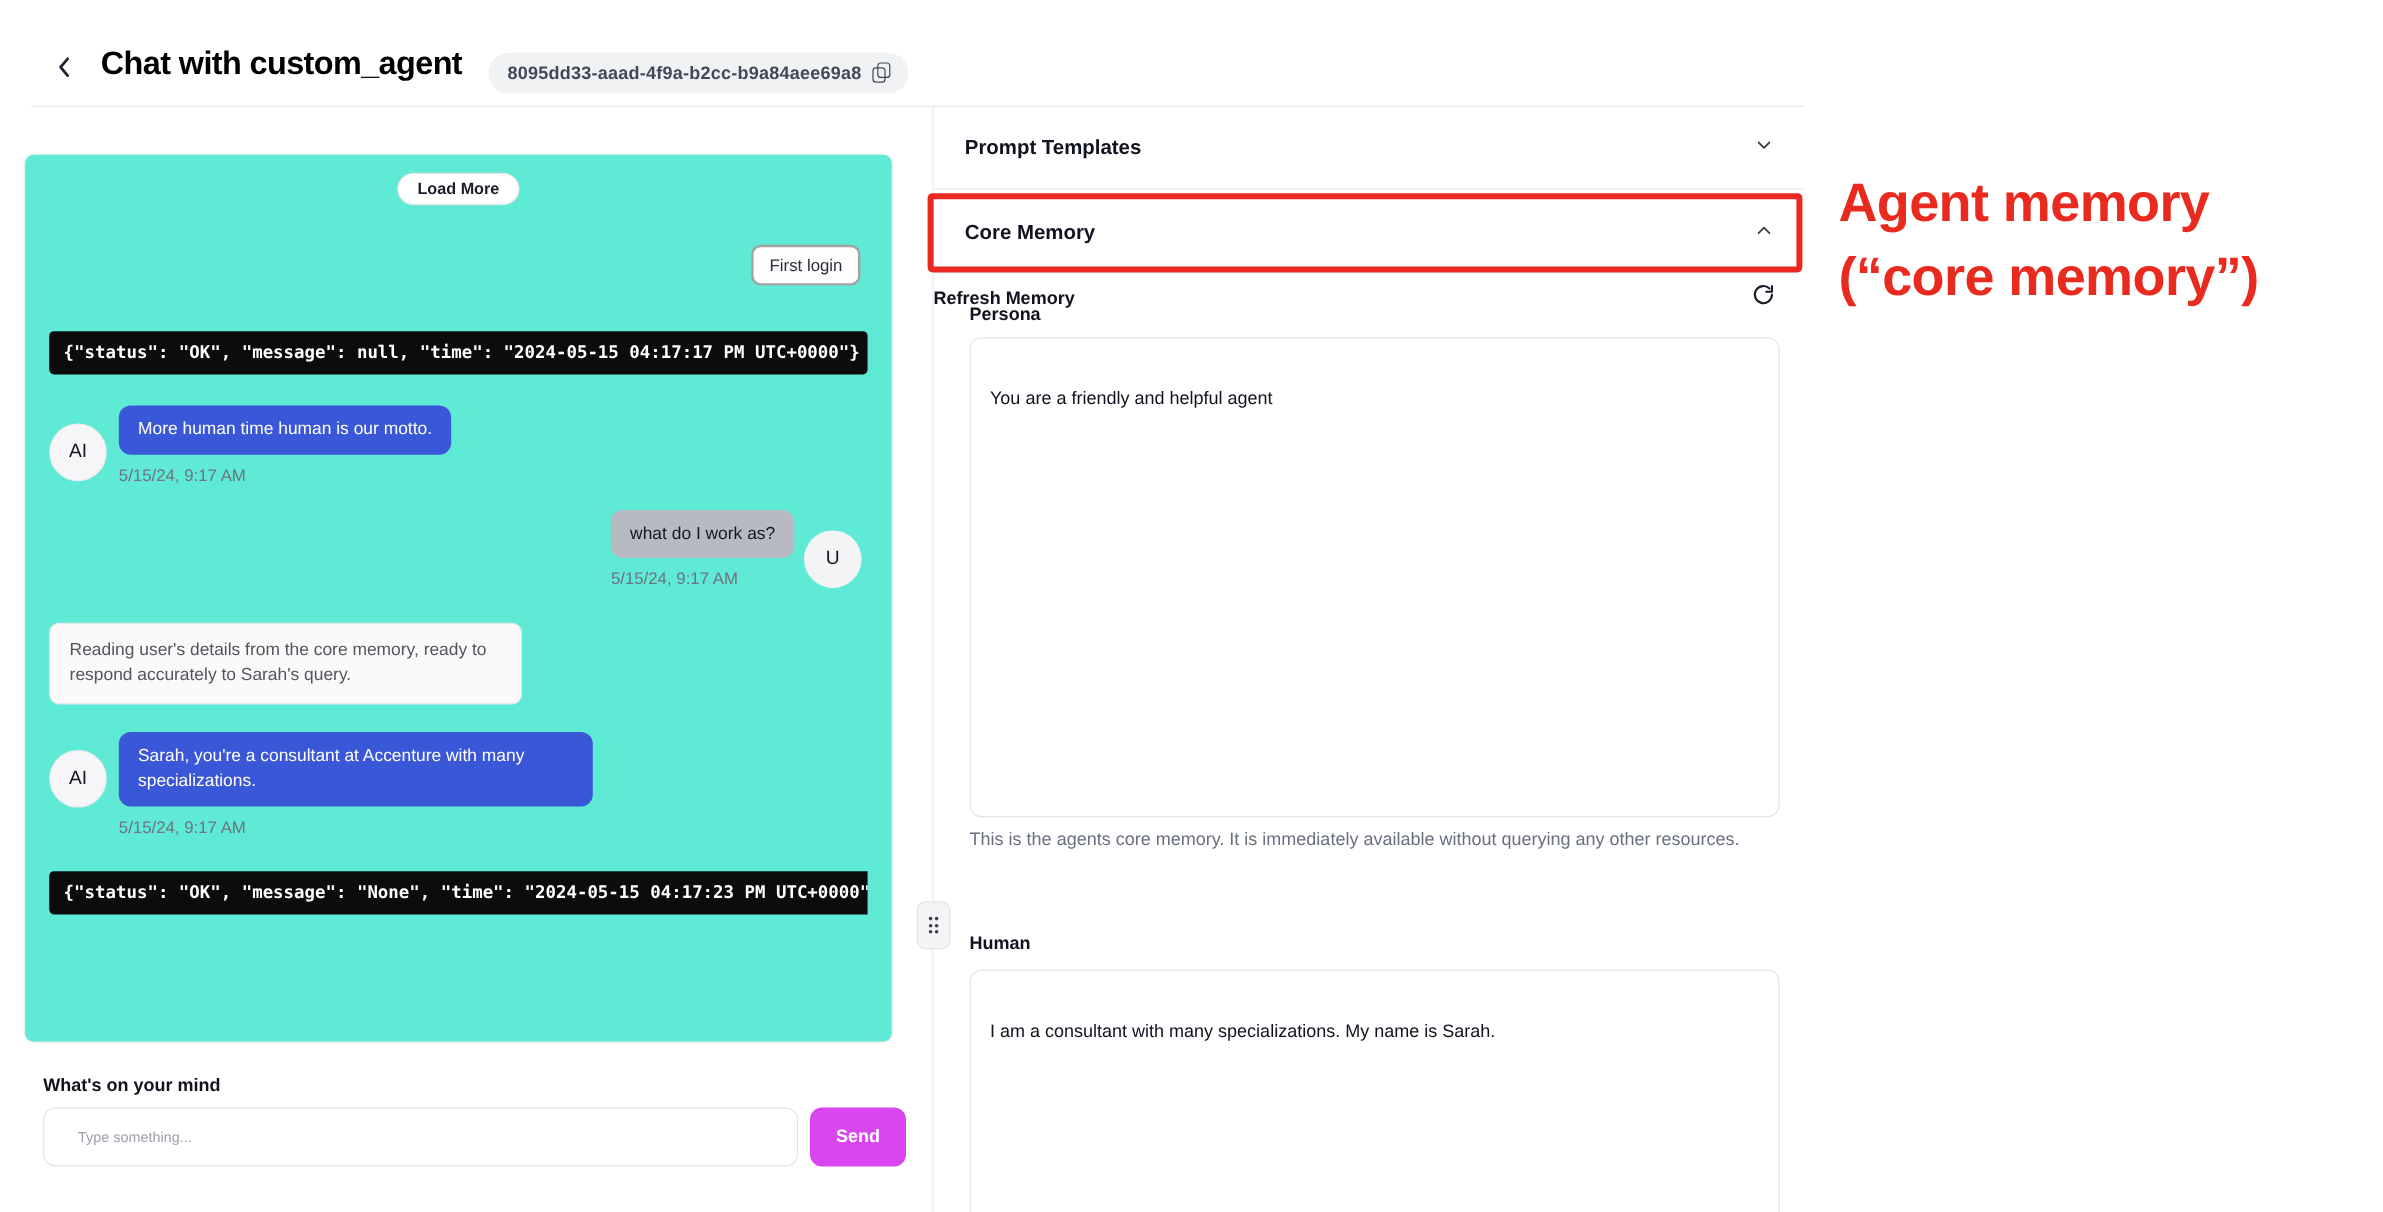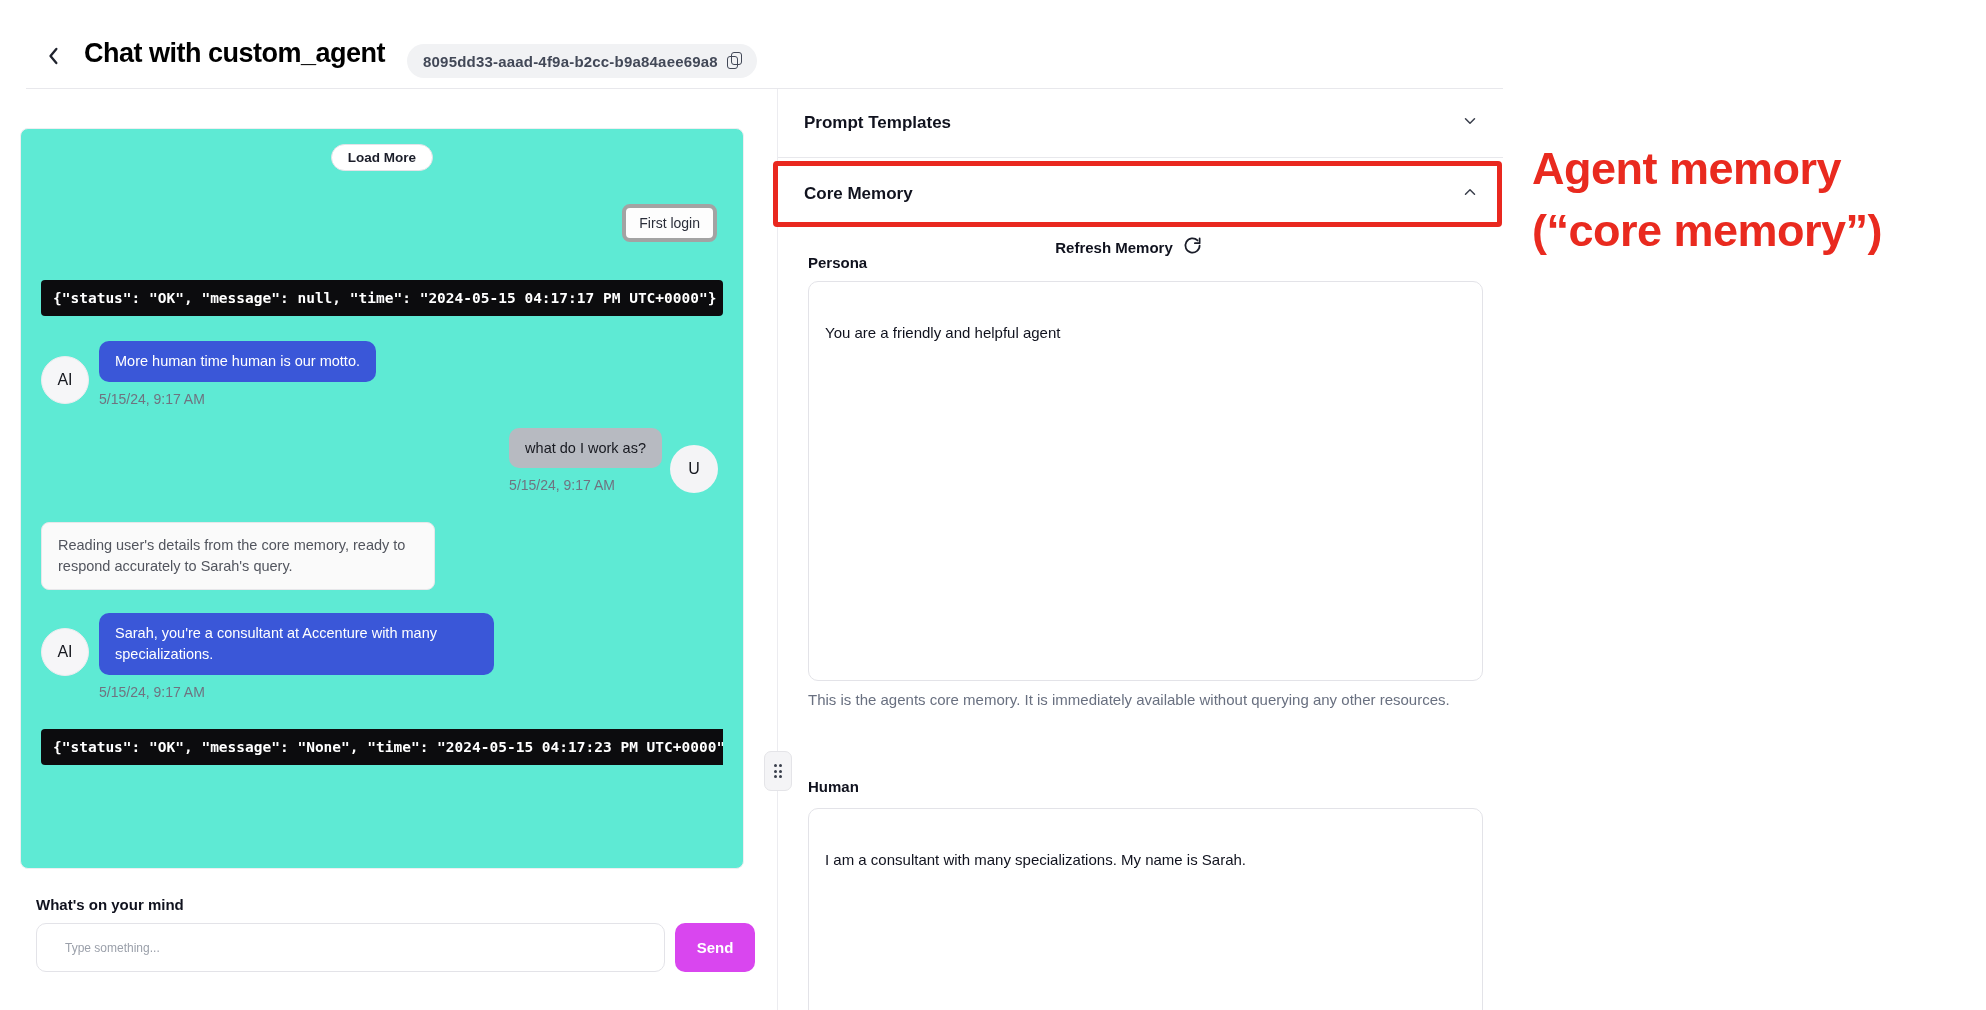--- a/index.html
+++ b/index.html
@@ -22,21 +22,21 @@
   .header-divider { position:absolute; left:26px; top:88px; width:1477px; height:1px; background:#e8e8ec; }
 
   
   .chat-panel { position:absolute; left:20px; top:128px; width:724px; height:741px;
                 background:#5eead4; border:1px solid #eeeef1; border-radius:8px;
                 padding:15px 20px 0 20px; overflow:hidden; }
   .load-more-row { display:flex; justify-content:center; }
   .load-more { background:#ffffff; border:1px solid #e3e3e8; border-radius:16px; padding:5px 16px;
                font-size:13.5px; font-weight:bold; color:#1a1d29; cursor:pointer; }
   .first-login-row { display:flex; justify-content:flex-end; margin:33px 6px 0 0; }
-  .first-login { background:#fdfdfd; border:4px solid #a3a3a3; border-radius:8px; padding:7px 13px;
+  .first-login { background:#fdfdfd; border:2px solid #a3a3a3; border-radius:8px; padding:7px 13px;
                  font-size:14px; color:#2a2d39; }
   .msg-sys { margin-top:38px; background:#0c0c0e; color:#ffffff; border-radius:4px;
              font-family:"DejaVu Sans Mono", monospace; font-weight:bold; font-size:14.5px;
              padding:10px 12px; white-space:nowrap; overflow:hidden; display:inline-block; max-width:100%; }
   .msg-sys.clipped { display:block; margin-right:-20px; margin-top:29px; border-top-right-radius:0; border-bottom-right-radius:0; }
   .msg-mono { margin-top:19px; width:394px; background:#fafafa; border:1px solid #e7e7ea; border-radius:8px;
               padding:12px 16px; font-size:14.5px; line-height:21px; color:#52555e; }
   .msg-mono.m2 { margin-top:29px; }
   .agent-row { display:flex; margin-top:21px; }
   .agent-row.m2 { margin-top:23px; }
@@ -71,21 +71,21 @@
 
   
   .section-row { position:absolute; left:778px; width:725px; display:flex; align-items:center; cursor:pointer; }
   .section-row .label { margin-left:26px; font-size:17px; font-weight:bold; color:#10121e; }
   .section-row .chev { margin-left:auto; margin-right:24px; color:#3a3f4c; }
   .chev svg { width:18px; height:18px; }
   .row-prompts { top:89px; height:69px; border-bottom:1px solid #e8e8ec; }
   .row-core { top:161px; height:66px; }
   .red-box { position:absolute; left:773px; top:161px; width:729px; height:66px;
              border:5px solid #e9281f; border-radius:4px; pointer-events:none; }
-  .refresh-row { position:absolute; left:778px; top:236px; width:701px; display:flex; justify-content:center;
+  .refresh-row { position:absolute; left:778px; top:236px; width:701px; display:flex; justify-content:space-between;
                  align-items:center; gap:10px; cursor:pointer; }
   .refresh-row .label { font-size:15px; font-weight:bold; color:#10121e; }
   .refresh-row svg { width:19px; height:19px; color:#1a1d29; }
   .field-label { position:absolute; left:808px; font-size:15px; font-weight:bold; color:#10121e; }
   .lbl-persona { top:254px; }
   .lbl-human { top:778px; }
   .memory-box { position:absolute; left:808px; width:675px; border:1px solid #e3e3e8; border-radius:10px;
                 background:#fff; font-size:15px; color:#10121e; line-height:21px;
                 font-family:"Liberation Sans", sans-serif; padding:40px 16px 16px 16px; resize:none; outline:none; }
   .box-persona { top:281px; height:400px; }

